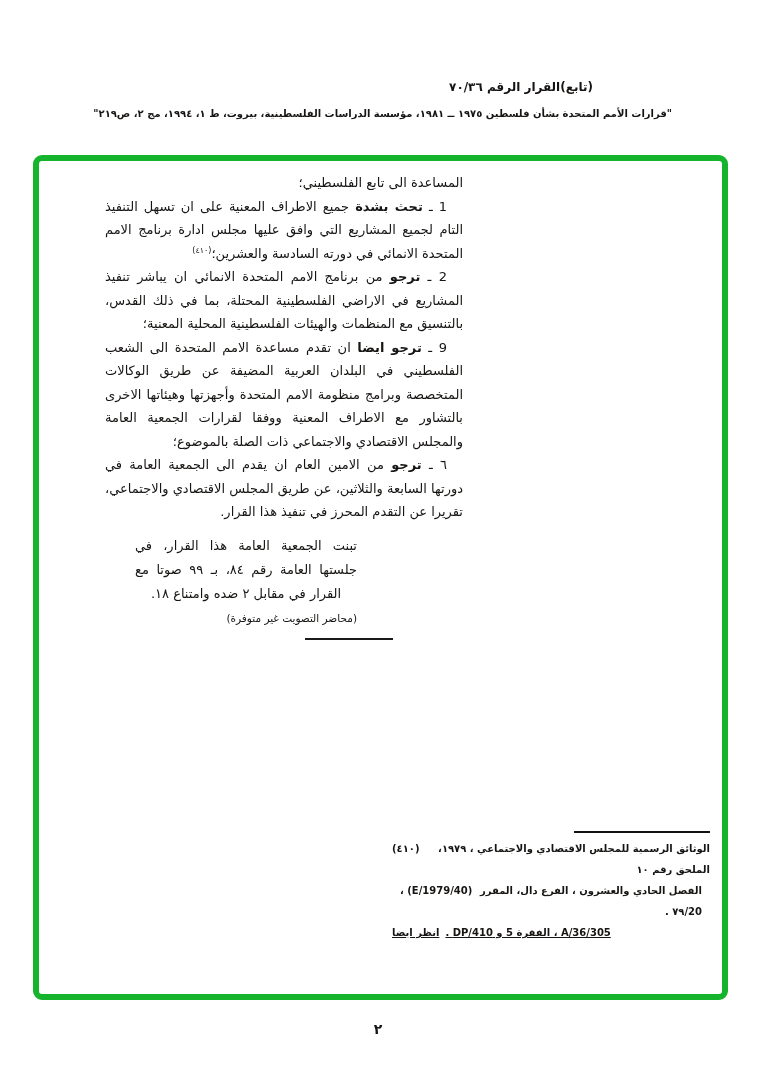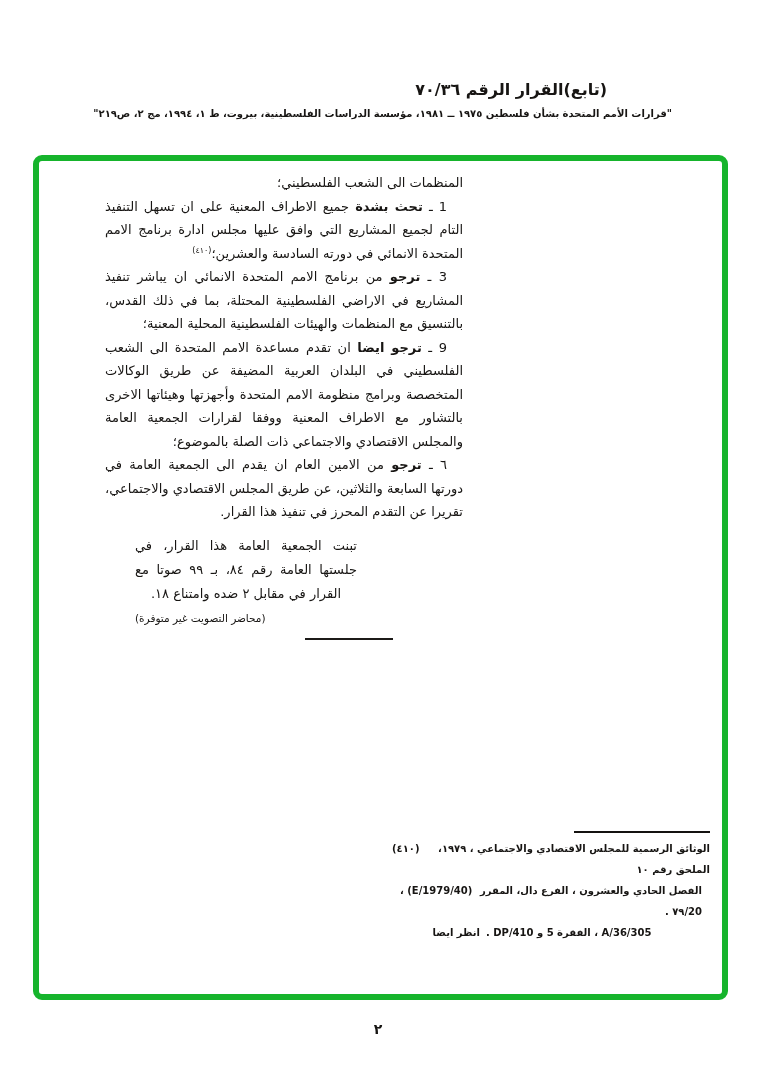--- a/index.html
+++ b/index.html
@@ -14,21 +14,21 @@
     position: relative;
     width: 768px; height: 1085px;
     background: #ffffff;
   }
   
   .doc-title {
     position: absolute;
     top: 80px; left: 435px; width: 172px;
     direction: rtl;
     text-align: center;
-    font-size: 16px;
+    font-size: 12px;
     font-weight: 700;
     letter-spacing: 0.2px;
     white-space: nowrap;
   }
   .doc-source {
     position: absolute;
     top: 108px; left: 100px; width: 572px;
     direction: rtl;
     text-align: center;
     font-size: 10px;
@@ -66,21 +66,21 @@
     width: 222px;
     margin: 10px 106px 0 8px;
     text-align: justify;
     text-align-last: center;
     line-height: 24px;
   }
   .vote-note {
     width: 222px;
     margin: 1px 106px 8px 0;
     font-size: 10.5px;
-    text-align: left;
+    text-align: right;
     direction: rtl;
   }
   .divider {
     width: 88px;
     border-top: 2px solid #1c1a18;
     margin: 8px 70px 0 0;
   }
   
   .footnote {
     position: absolute;
@@ -96,21 +96,21 @@
     margin: 0 0 5px auto;
   }
   .fn-row {
     display: flex;
     direction: ltr;
     gap: 6px;
     align-items: baseline;
   }
   .fn-row.between { justify-content: space-between; }
   .fn-row.pad1 { padding-left: 8px; padding-right: 8px; }
-  .fn-row.end { justify-content: center; padding-right: 18px; }
+  .fn-row.end { justify-content: flex-start; padding-right: 18px; text-decoration: underline; }
   .fn-lead { white-space: nowrap; direction: rtl; }
   .fn-text { direction: rtl; text-align: right; }
   
   .page-num {
     position: absolute;
     top: 1021px; left: 362px; width: 32px;
     text-align: center;
     font-size: 14px;
     font-weight: 700;
   }
@@ -121,25 +121,25 @@
 <div class="page">
 
   <div class="doc-title">(تابع)القرار الرقم ٧٠/٣٦</div>
 
   <div class="doc-source">"قرارات الأمم المتحدة بشأن فلسطين ١٩٧٥ ــ ١٩٨١، مؤسسة الدراسات الفلسطينية، بيروت، ط ١، ١٩٩٤، مج ٢، ص٢١٩"</div>
 
   <div class="green-box"></div>
 
   <div class="body-col">
 
-    <p class="intro">المنظمات الى الشعب الفلسطيني؛</p>
+    <p class="intro">المساعدة الى تابع الفلسطيني؛</p>
 
     <p class="para"><span>1 ـ </span><b>تحث بشدة</b><span> جميع الاطراف المعنية على ان تسهل التنفيذ التام لجميع المشاريع التي وافق عليها مجلس ادارة برنامج الامم المتحدة الانمائي في دورته السادسة والعشرين؛</span><sup>(٤١٠)</sup></p>
 
-    <p class="para"><span>3 ـ </span><b>ترجو</b><span> من برنامج الامم المتحدة الانمائي ان يباشر تنفيذ المشاريع في الاراضي الفلسطينية المحتلة، بما في ذلك القدس، بالتنسيق مع المنظمات والهيئات الفلسطينية المحلية المعنية؛</span></p>
+    <p class="para"><span>2 ـ </span><b>ترجو</b><span> من برنامج الامم المتحدة الانمائي ان يباشر تنفيذ المشاريع في الاراضي الفلسطينية المحتلة، بما في ذلك القدس، بالتنسيق مع المنظمات والهيئات الفلسطينية المحلية المعنية؛</span></p>
 
     <p class="para"><span>9 ـ </span><b>ترجو ايضا</b><span> ان تقدم مساعدة الامم المتحدة الى الشعب الفلسطيني في البلدان العربية المضيفة عن طريق الوكالات المتخصصة وبرامج منظومة الامم المتحدة وأجهزتها وهيئاتها الاخرى بالتشاور مع الاطراف المعنية ووفقا لقرارات الجمعية العامة والمجلس الاقتصادي والاجتماعي ذات الصلة بالموضوع؛</span></p>
 
     <p class="para"><span>٦ ـ </span><b>ترجو</b><span> من الامين العام ان يقدم الى الجمعية العامة في دورتها السابعة والثلاثين، عن طريق المجلس الاقتصادي والاجتماعي، تقريرا عن التقدم المحرز في تنفيذ هذا القرار.</span></p>
 
     <div class="adoption">تبنت الجمعية العامة هذا القرار، في جلستها العامة رقم ٨٤، بـ ٩٩ صوتا مع القرار في مقابل ٢ ضده وامتناع ١٨.</div>
 
     <div class="vote-note">(محاضر التصويت غير متوفرة)</div>
 
     <div class="divider"></div>

